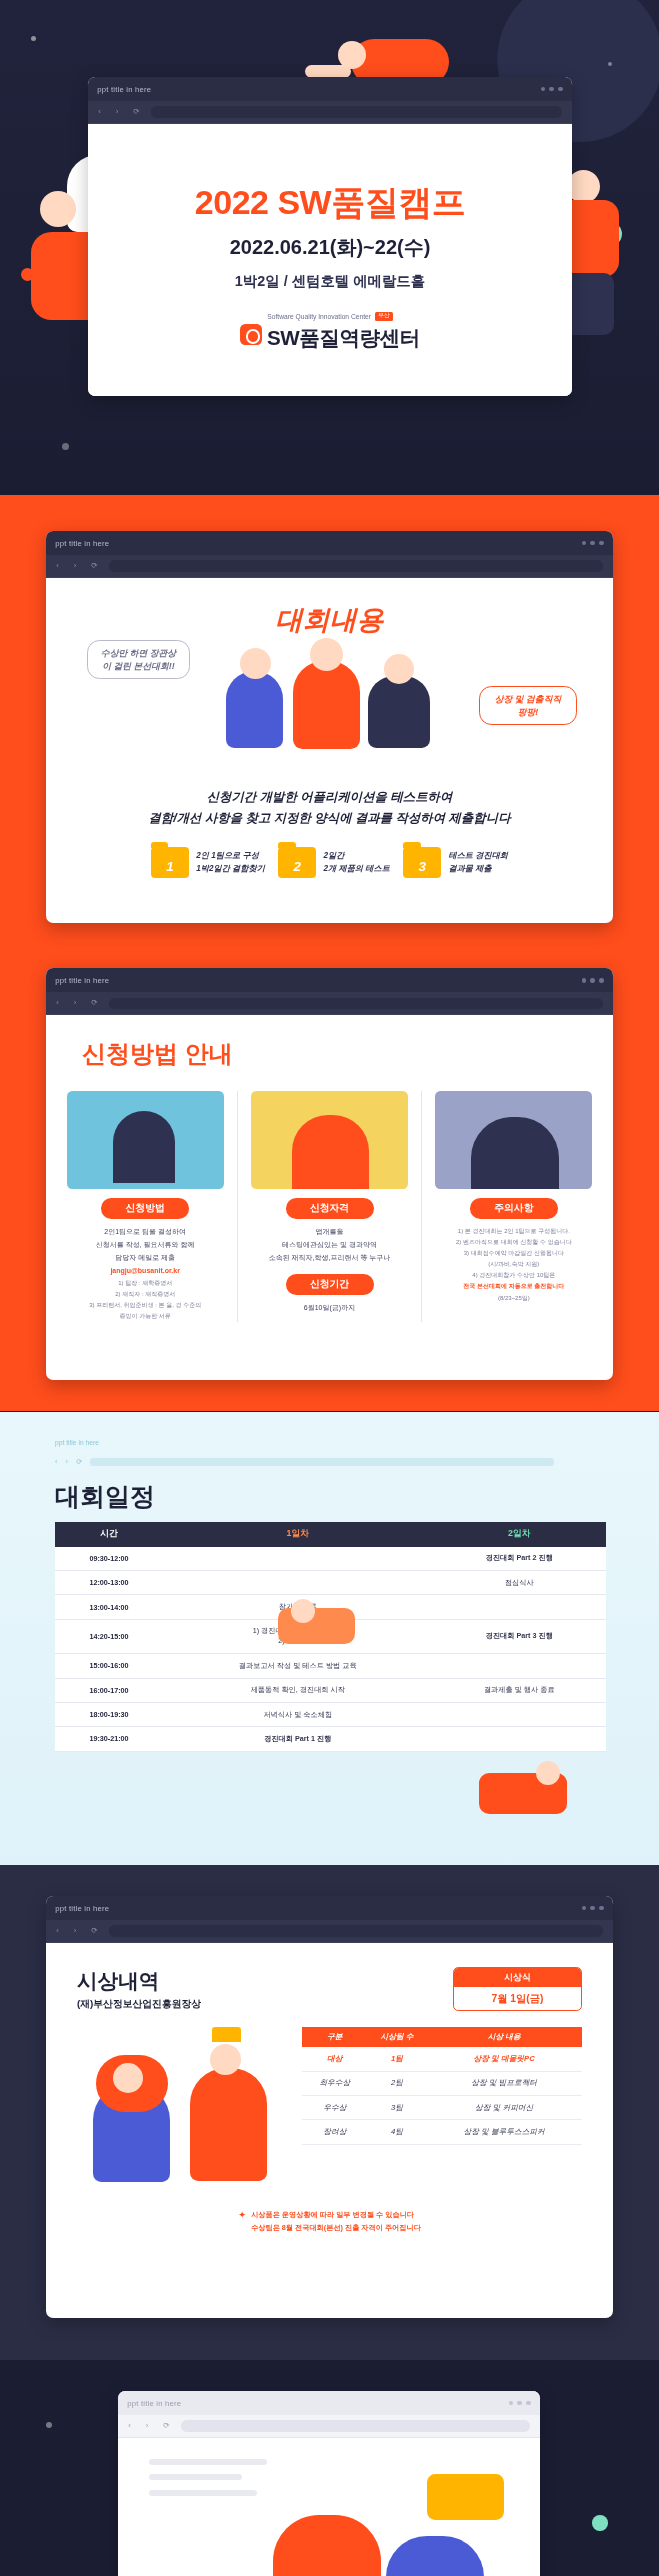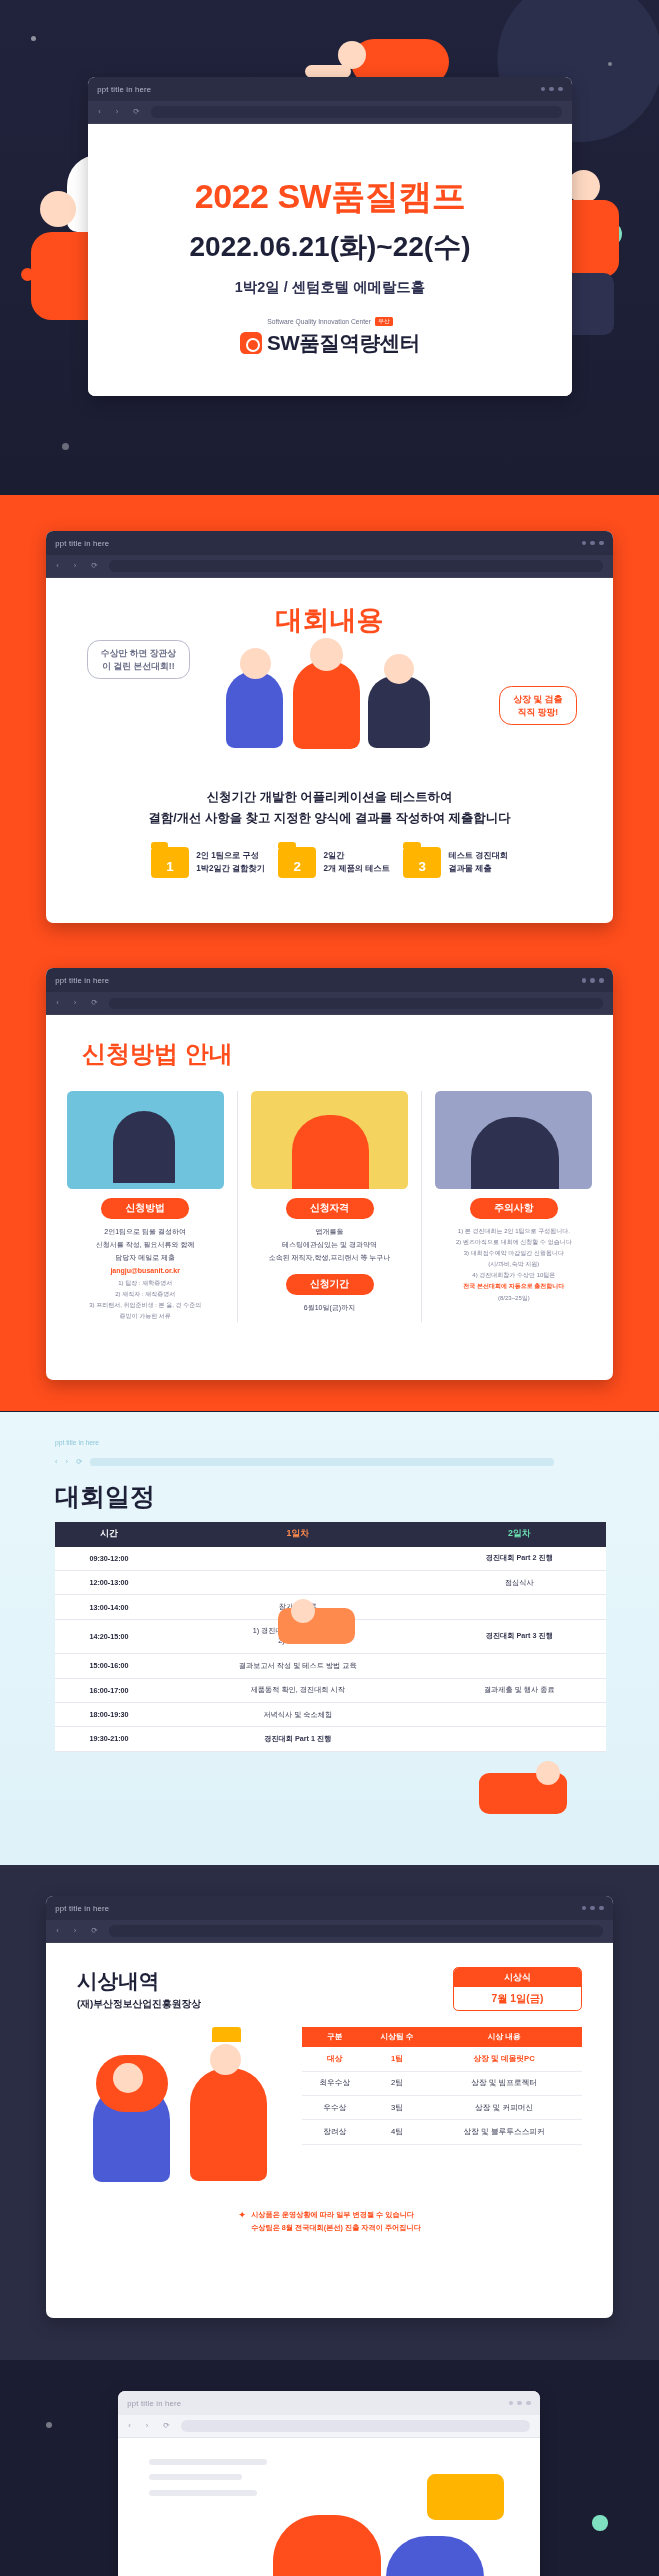--- a/index.html
+++ b/index.html
@@ -62,29 +62,29 @@
   .hero-body {
     height:calc(100% - 46px);
     background:#fff;
     display:flex; flex-direction:column; align-items:center; justify-content:center;
     padding-top:10.3px;
   }
   .hero-title {
     font-size:34px; font-weight:bold; color:#ff4d1c; letter-spacing:-0.5px;
   }
   .hero-date {
-    margin-top:8.2px; font-size:28px; font-weight:bold; color:#1f2138;
+    margin-top:8.2px; font-size:20px; font-weight:bold; color:#1f2138;
   }
   .hero-sub {
     margin-top:11.3px; font-size:14.4px; color:#2f3150; font-weight:bold;
   }
   .logo-row { margin-top:20.6px; display:flex; flex-direction:column; align-items:center; gap:3.1px; }
   .logo-top { font-size:6.7px; color:#6b6e88; display:flex; align-items:center; gap:4.1px;}
   .logo-top .kr { background:#ff4d1c; color:#fff; border-radius:1.5px; padding:0.5px 3.1px; font-size:5.7px; }
-  .logo-main { display:flex; align-items:center; gap:5.2px; }
+  .logo-main { display:flex; gap:5.2px; }
   .logo-mark { width:21.6px; height:21.6px; border-radius:5.2px; background:#ff4d1c; position:relative; }
   .logo-mark:after{content:"";position:absolute;left:5.7px;top:5.7px;width:10.3px;height:10.3px;border:2.1px solid #fff;border-radius:50%;}
   .logo-text { font-size:20.6px; font-weight:bold; color:#1f2138; letter-spacing:-0.5px; }
 
   
   .blob { position:absolute; border-radius:50%; }
 
   
   .s2 {
     position:absolute; top:495px; left:0; width:659px; height:464px;
@@ -237,25 +237,25 @@
             <i></i>
             <i></i>
           </span>
       </div>
       <div class="nav-bar dark">
         <span class="nav-ico">‹</span>
         <span class="nav-ico">›</span>
         <span class="nav-ico">⟳</span>
         <span class="addr"></span>
       </div>
-      <div style="padding:24px 0 0;position:relative;height:100%;">
+      <div style="padding:24px 0 0;position:relative;height:100%;font-style:italic;">
         <div class="sec-title">대회내용</div>
 
         <div class="bubble gray" style="left:41px;top:62px;width:103px;text-align:center;line-height:1.4;">수상만 하면 장관상이 걸린 본선대회!!</div>
-        <div class="bubble" style="right:36px;top:108px;width:78px;text-align:center;line-height:1.4;">상장 및 검출직직 팡팡!</div>
+        <div class="bubble" style="right:36px;top:108px;width:98px;text-align:center;line-height:1.4;">상장 및 검출직직 팡팡!</div>
 
         <div class="ill" style="left:170px;top:57px;width:227px;height:134px;">
           <span class="blob" style="position:absolute;left:10.3px;top:36px;width:57px;height:77px;background:#4b5bd6;border-radius:28px 28px 8.2px 8.2px;"></span>
           <span class="blob skin" style="position:absolute;left:24px;top:13.4px;width:31px;height:31px;border-radius:50%;"></span>
           <span class="blob" style="position:absolute;left:77px;top:26px;width:67px;height:88px;background:#ff4d1c;border-radius:31px 31px 9.3px 9.3px;"></span>
           <span class="blob skin" style="position:absolute;left:94px;top:3.1px;width:33px;height:33px;border-radius:50%;"></span>
           <span class="blob" style="position:absolute;left:152px;top:41px;width:62px;height:72px;background:#2e3150;border-radius:26px 26px 8.2px 8.2px;"></span>
           <span class="blob skin" style="position:absolute;left:168px;top:18.5px;width:30px;height:30px;border-radius:50%;"></span>
         </div>
 
@@ -471,21 +471,21 @@
           <div>
             <div class="award-title">시상내역</div>
             <div class="award-sub">(재)부산정보산업진흥원장상</div>
           </div>
           <div class="badge-date">
             <div class="t">시상식</div>
             <div class="d">7월 1일(금)</div>
           </div>
         </div>
 
-        <div style="display:flex;gap:15.5px;margin-top:15.5px;align-items:flex-start;">
+        <div style="display:flex;gap:15.5px;margin-top:15.5px;align-items:flex-start;font-style:italic;">
           <div class="ill" style="position:relative;width:216px;height:165px;">
             <span class="blob" style="position:absolute;left:15.5px;top:57px;width:77px;height:98px;background:#4b5bd6;border-radius:36px 36px 8.2px 8.2px;"></span>
             <span class="blob hair" style="position:absolute;left:18.5px;top:28px;width:72px;height:57px;border-radius:36px;"></span>
             <span class="blob skin" style="position:absolute;left:36px;top:36px;width:30px;height:30px;border-radius:50%;"></span>
             <span class="blob" style="position:absolute;left:113px;top:41px;width:77px;height:113px;background:#ff4d1c;border-radius:36px 36px 8.2px 8.2px;"></span>
             <span class="blob skin" style="position:absolute;left:133px;top:17.5px;width:31px;height:31px;border-radius:50%;"></span>
             <span class="blob" style="position:absolute;left:135px;top:0;width:29px;height:15.5px;background:#ffb400;border-radius:3.1px 3.1px 0 0;"></span>
           </div>
 
           <table class="award">

